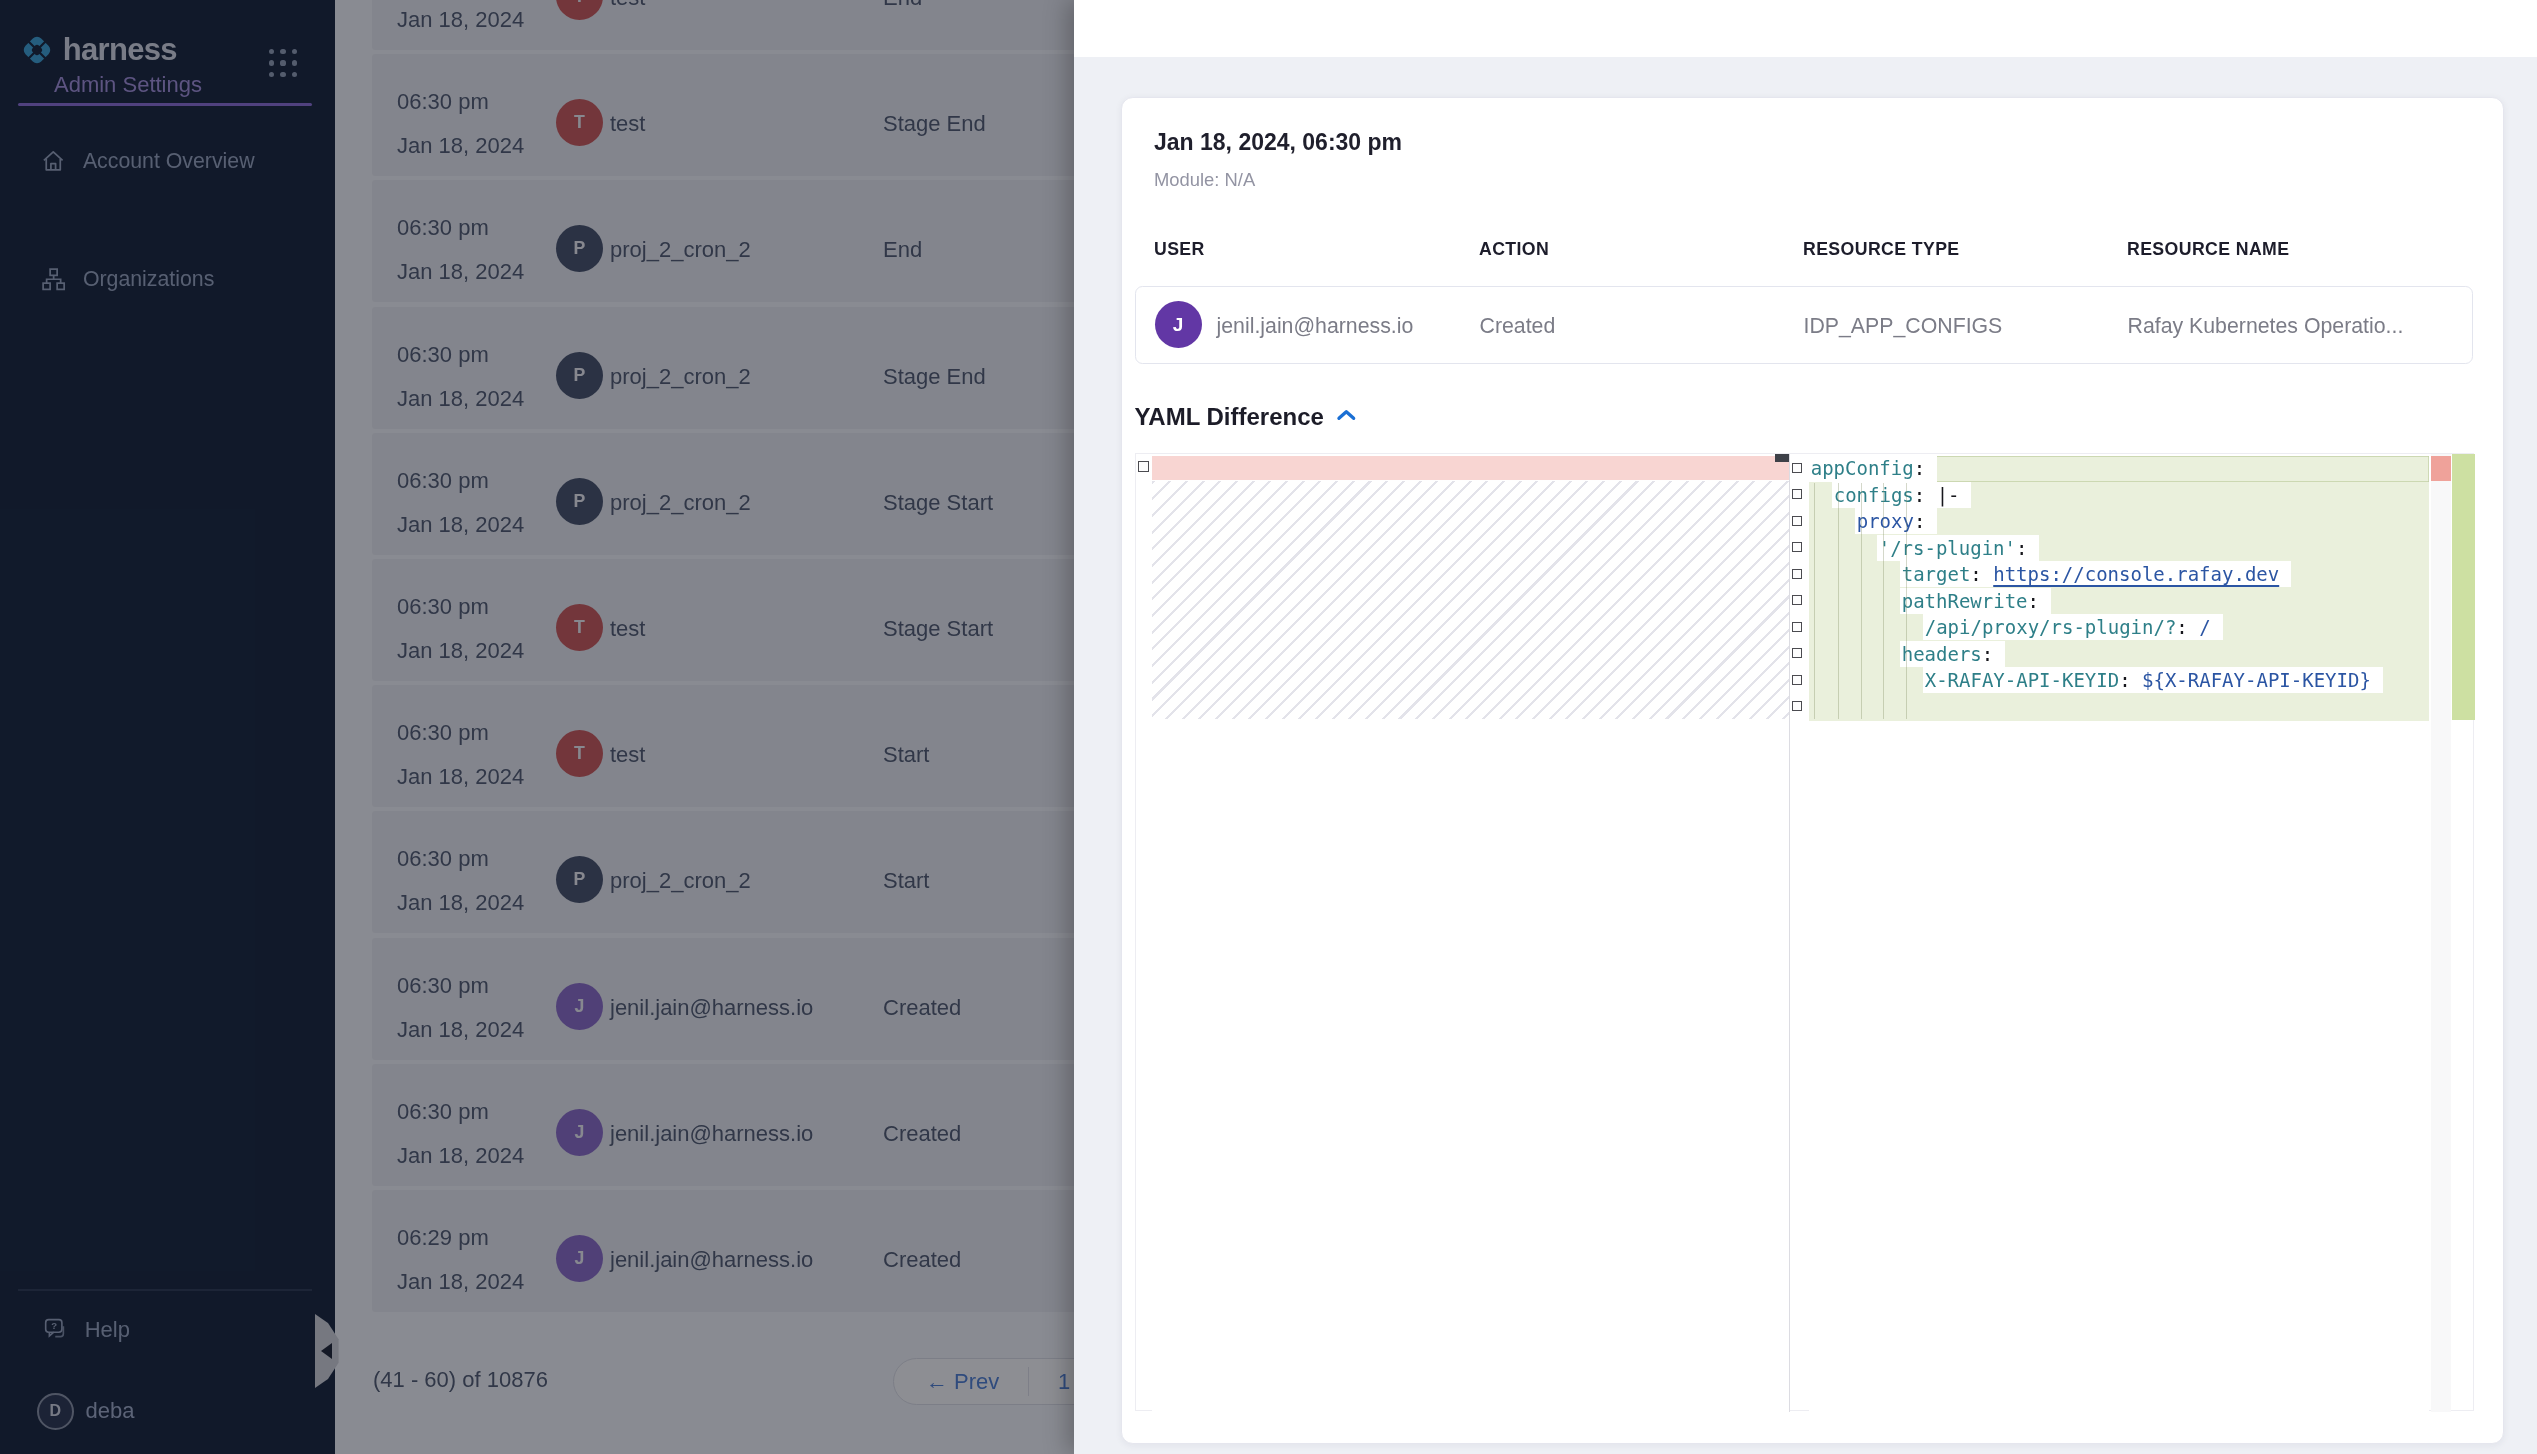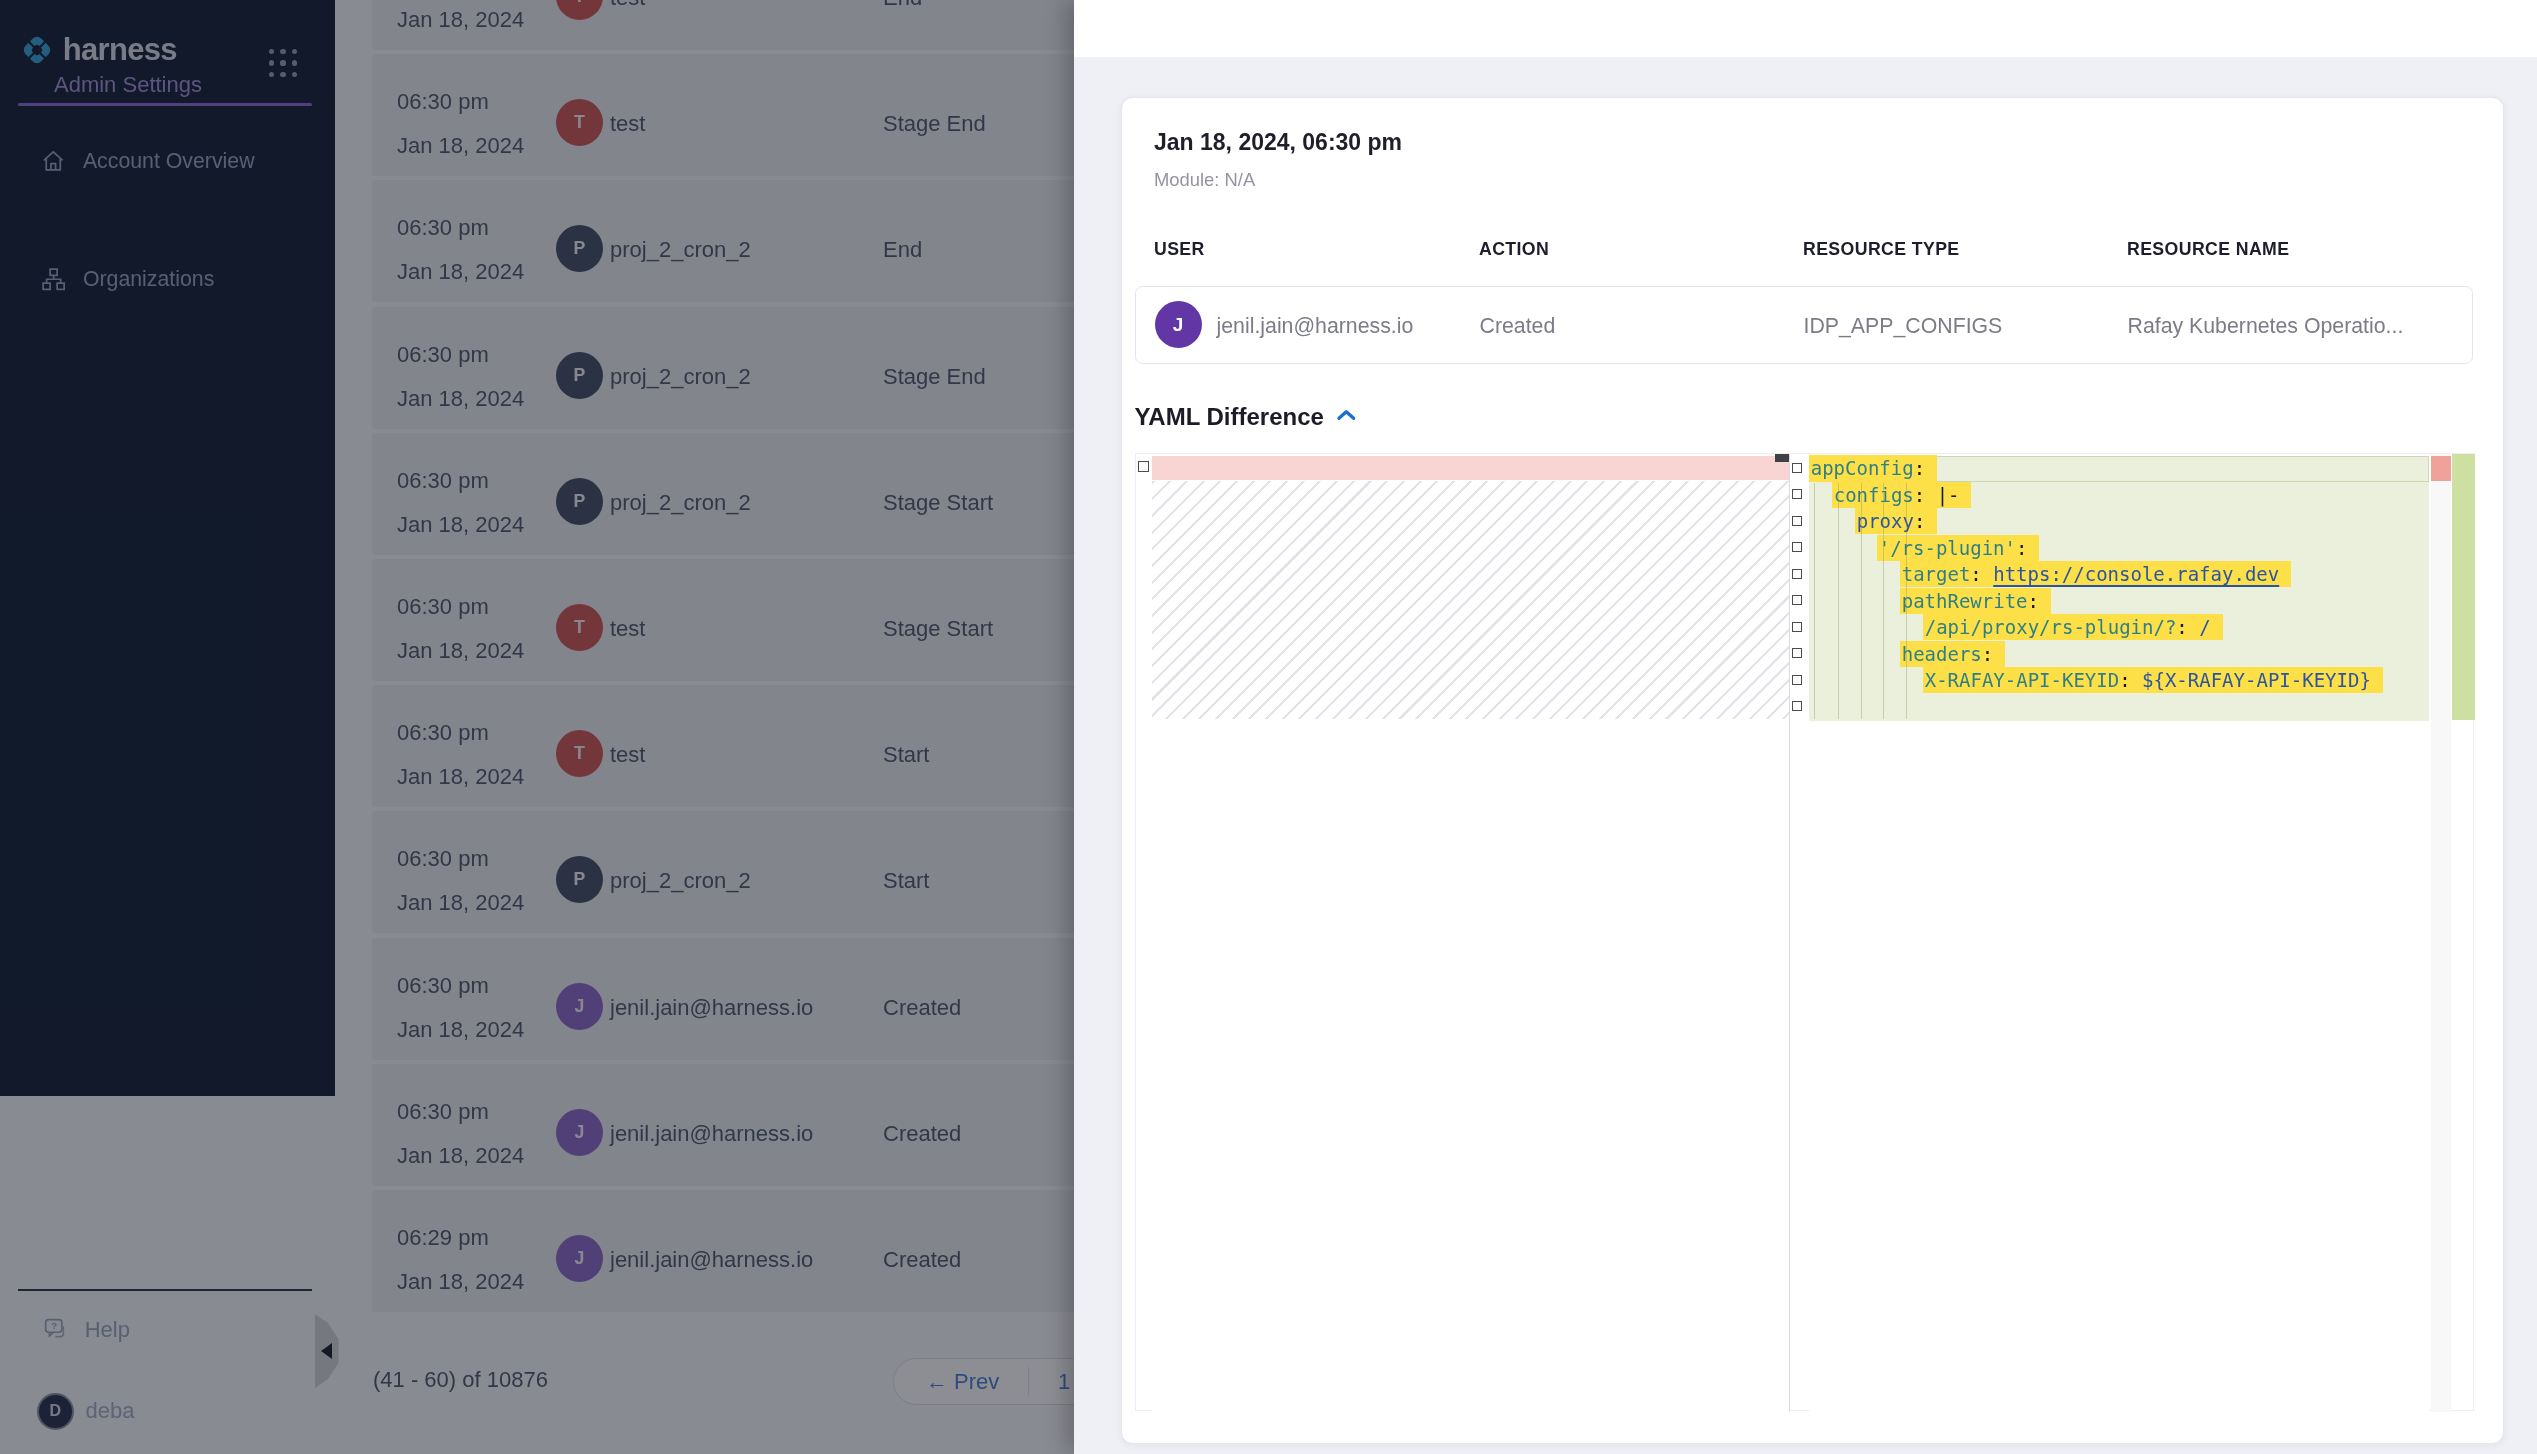--- a/index.html
+++ b/index.html
@@ -1,21 +1,21 @@
 <!DOCTYPE html>
 <html style="font-size:11.8px"><head>
 <meta charset="utf-8">
 <style>
   * { margin:0; padding:0; box-sizing:border-box; }
   html,body { width:2538px; height:1454px; overflow:hidden; background:#f8fafd;
               font-family:"Liberation Sans","DejaVu Sans",sans-serif; }
   #app { position:relative; width:2538px; height:1454px; }
 
   
-  .sidebar { position:absolute; left:0; top:0; width:335px; height:1096px; background:#16233a; z-index:1; }
+  .sidebar { position:absolute; left:0; top:0; width:335px; height:1454px; background:#16233a; z-index:1; }
   .logo-row { position:absolute; left:20px; top:32px; display:flex; align-items:center; }
   .logo-mark { width:34px; height:34px; }
   .logo-text { margin-left:8.8px; font-size:31px; font-weight:bold; color:#d9dee8; letter-spacing:-0.7px; }
   .grid-icon { position:absolute; left:269px; top:49px; width:29px; height:29px;
                display:grid; grid-template-columns:repeat(3,1fr); gap:5.2px; cursor:pointer; }
   .grid-icon i { width:5.2px; height:5.2px; border-radius:50%; background:#93a1b8; }
   .subtitle { position:absolute; left:54px; top:72px; font-size:22px; color:#a492de; }
   .purple-line { position:absolute; left:18.4px; top:103px; width:294px; height:2.9px; background:#8d6fd8; border-radius:1.5px; }
   .nav-item { position:absolute; left:18.4px; width:294px; height:53px; border-radius:7.4px;
               display:flex; align-items:center; color:#9aa7c0; cursor:pointer; }
@@ -87,21 +87,21 @@
   .hatch { position:absolute; left:0; top:26.5px; width:637px; height:238px;
            background:repeating-linear-gradient(135deg,#e3e3ea 0 2.2px,transparent 2.2px 11.8px); }
   .divider { position:absolute; left:653px; top:0; width:1.5px; height:958px; background:#dcdce2; }
   .drag-handle { position:absolute; left:639px; top:0; width:14.7px; height:8px; background:#3e4148; cursor:col-resize; }
   .pane-right { position:absolute; left:673px; top:0; width:620px; height:958px; background:#fff; }
   .code-line { position:absolute; left:0; width:620px; height:26.5px; line-height:26.5px; background:#eaf0dc;
                font-family:"DejaVu Sans Mono","Liberation Mono",monospace; font-size:19px; white-space:pre; z-index:1; }
   .code-line.first { box-shadow:inset 0 0 0 0.7px #c2cfa4; }
   .indent-guide { position:absolute; top:29px; height:236px; width:0.7px; background:rgba(120,135,90,0.32); z-index:2; }
   .ig-0{left:5.9px;} .ig-1{left:29px;} .ig-2{left:52px;} .ig-3{left:74px;} .ig-4{left:97px;}
-  .hl { position:relative; z-index:3; background:#fde047; padding:2.2px 11.8px 2.2px 2.2px; }
+  .hl { position:relative; z-index:3; background:#ffffff; padding:2.2px 11.8px 2.2px 2.2px; }
   .sg-teal { color:#2e7f88; } .sg-blue { color:#2b55a3; } .sg-dark { color:#17171c; }
   .sg-link { color:#2b55a3; text-decoration:underline; text-decoration-thickness:2.2px; text-underline-offset:3.7px; cursor:pointer; }
   .track { position:absolute; left:1295px; top:0; width:20.6px; height:958px; background:#f8f8f9; }
   .red-block { position:absolute; left:0; top:1.5px; width:20.6px; height:25px; background:#efa29a; }
   .minimap { position:absolute; left:1316px; top:0; width:23px; height:266px; background:#cde0a2; }
 </style>
 </head>
 <body>
 
 <div id="app">

